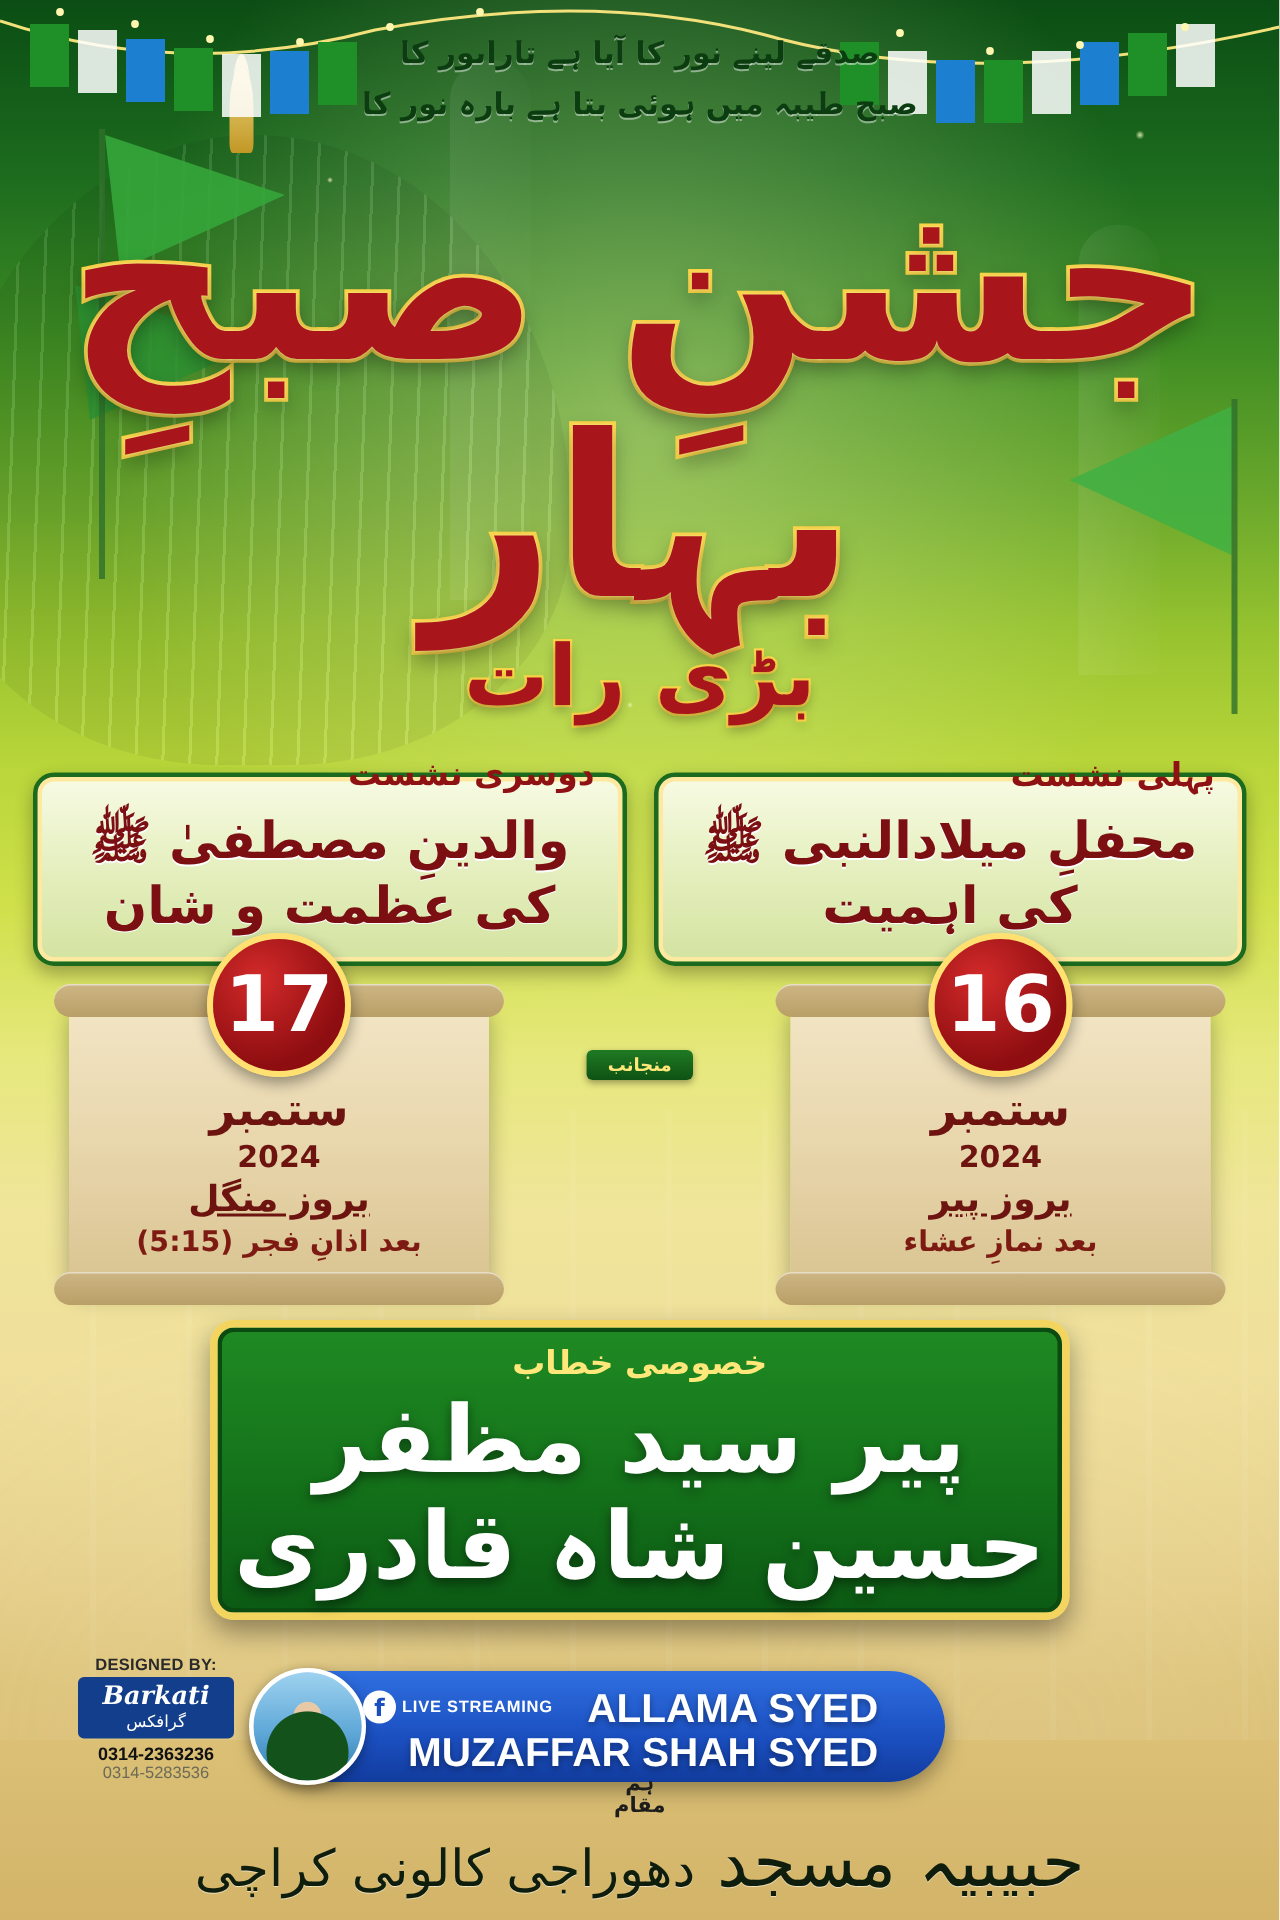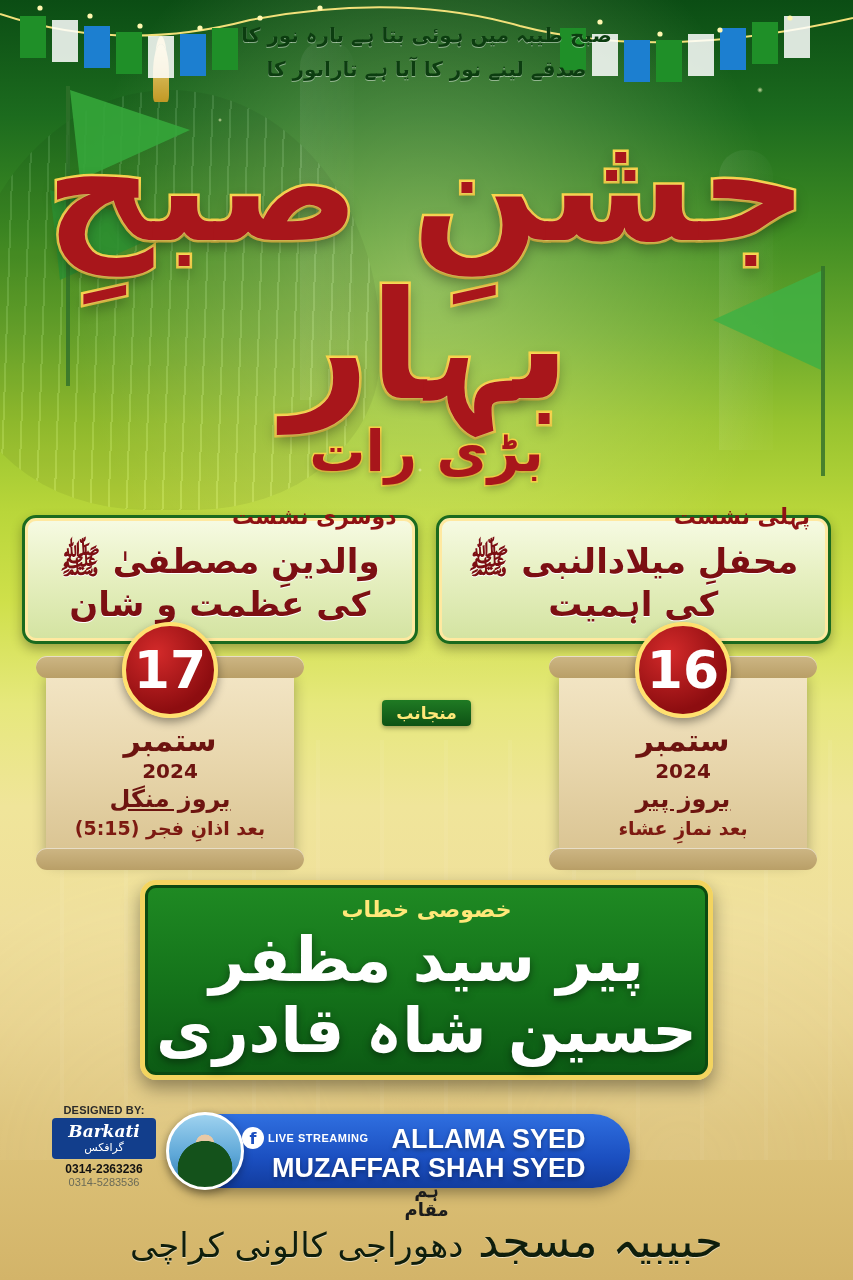--- a/index.html
+++ b/index.html
@@ -135,21 +135,21 @@
     line-height: 1.25;
     text-shadow: 0 1px 0 #fff;
   }
 
   
   .dates {
     position: absolute; top: 640px; left: 18px; right: 18px; height: 240px;
     direction: rtl;
   }
   .scroll {
-    position: absolute; top: 28px; width: 248px; height: 190px;
+    position: absolute; top: 28px; width: 280px; height: 190px;
     background: linear-gradient(180deg,#f3e6c6 0%, #e8d6ac 50%, #d9c391 100%);
     border-radius: 10px;
     box-shadow: 0 6px 14px rgba(0,0,0,.3);
   }
   .scroll::before, .scroll::after{
     content:""; position:absolute; left:-10px; right:-10px; height:22px;
     background:linear-gradient(180deg,#cdb684,#b99f67);
     border-radius:12px;
     box-shadow:inset 0 1px 0 rgba(255,255,255,.55);
   }
@@ -177,21 +177,21 @@
   .scroll .s-day   { font-size: 24px; font-weight: 700; margin-top: 2px; text-decoration: underline;}
   .scroll .s-time  { font-size: 19px; font-weight: 700; margin-top: 4px; color:#7d1a12; }
 
   .mid-tag {
     position: absolute; top: 60px; left: 50%; transform: translateX(-50%);
     width: 170px; text-align: center; direction: rtl;
   }
   .mid-tag .ribbon {
     display: inline-block; padding: 3px 14px; margin-bottom: 2px;
     background: linear-gradient(180deg,#1f7a23,#0e5214);
-    color: #ffe879; font-weight: 700; font-size: 17px;
+    color: #ffe879; font-weight: 700; font-size: 12px;
     border-radius: 4px; font-family:"DejaVu Sans", sans-serif;
     box-shadow: 0 2px 5px rgba(0,0,0,.35);
   }
   .mid-tag .mt {
     font-family: "DejaVu Sans", sans-serif;
     font-size: 26px; font-weight: 700; color: #7d1410;
     line-height: 1.3;
     text-shadow: 0 1px 0 rgba(255,255,255,.6);
   }
 
@@ -272,21 +272,21 @@
   }
 
   
   .footer {
     position: absolute; left: 0; right: 0; bottom: 6px; height: 78px;
     direction: rtl; text-align: center;
   }
   .footer .logo {
     position: absolute; top: -14px; left: 50%; transform: translateX(-50%);
     width: 58px; text-align: center;
-    font-family: "DejaVu Sans", sans-serif; font-size: 18px; font-weight: 700; color: #1c1c1c;
+    font-family: "DejaVu Sans", sans-serif; font-size: 14px; font-weight: 700; color: #1c1c1c;
     line-height: 1.05;
   }
   .footer .f-text {
     margin-top: 18px;
     font-family: "DejaVu Sans", sans-serif; font-size: 46px; font-weight: 400;
     color: #0f1e0c;
     text-shadow: 0 1px 0 rgba(255,255,255,.5);
   }
   .footer .f-text .small { font-size: 34px; }
 </style>
@@ -340,22 +340,22 @@
     <path d="M30,20 L150,60 L40,110 Z" fill="#35a63a" opacity=".9"></path>
     <path d="M10,120 L130,160 L20,210 Z" fill="#2b8f31" opacity=".85"></path>
     <rect x="26" y="16" width="4" height="300" fill="#2f6f2a" opacity=".8"></rect>
   </svg>
   <svg style="position:absolute;right:10px;top:250px;width:220px;height:240px" viewBox="0 0 220 240">
     <path d="M200,20 L90,70 L198,120 Z" fill="#3fb043" opacity=".85"></path>
     <rect x="198" y="16" width="4" height="210" fill="#2f6f2a" opacity=".8"></rect>
   </svg>
 
   <div class="couplet">
+    <div>صدقے لینے نور کا آیا ہے تاراںور کا</div>
     <div>صبح طیبہ میں ہوئی بتا ہے بارہ نور کا</div>
-    <div>صدقے لینے نور کا آیا ہے تاراںور کا</div>
   </div>
 
   <div class="title-wrap">
     <div class="title-main">جشنِ صبحِ بہار</div>
     <div class="title-sub">بڑی رات</div>
   </div>
 
   <div class="sessions">
     <div class="session">
       <div class="sess-no">پہلی نشست</div>

